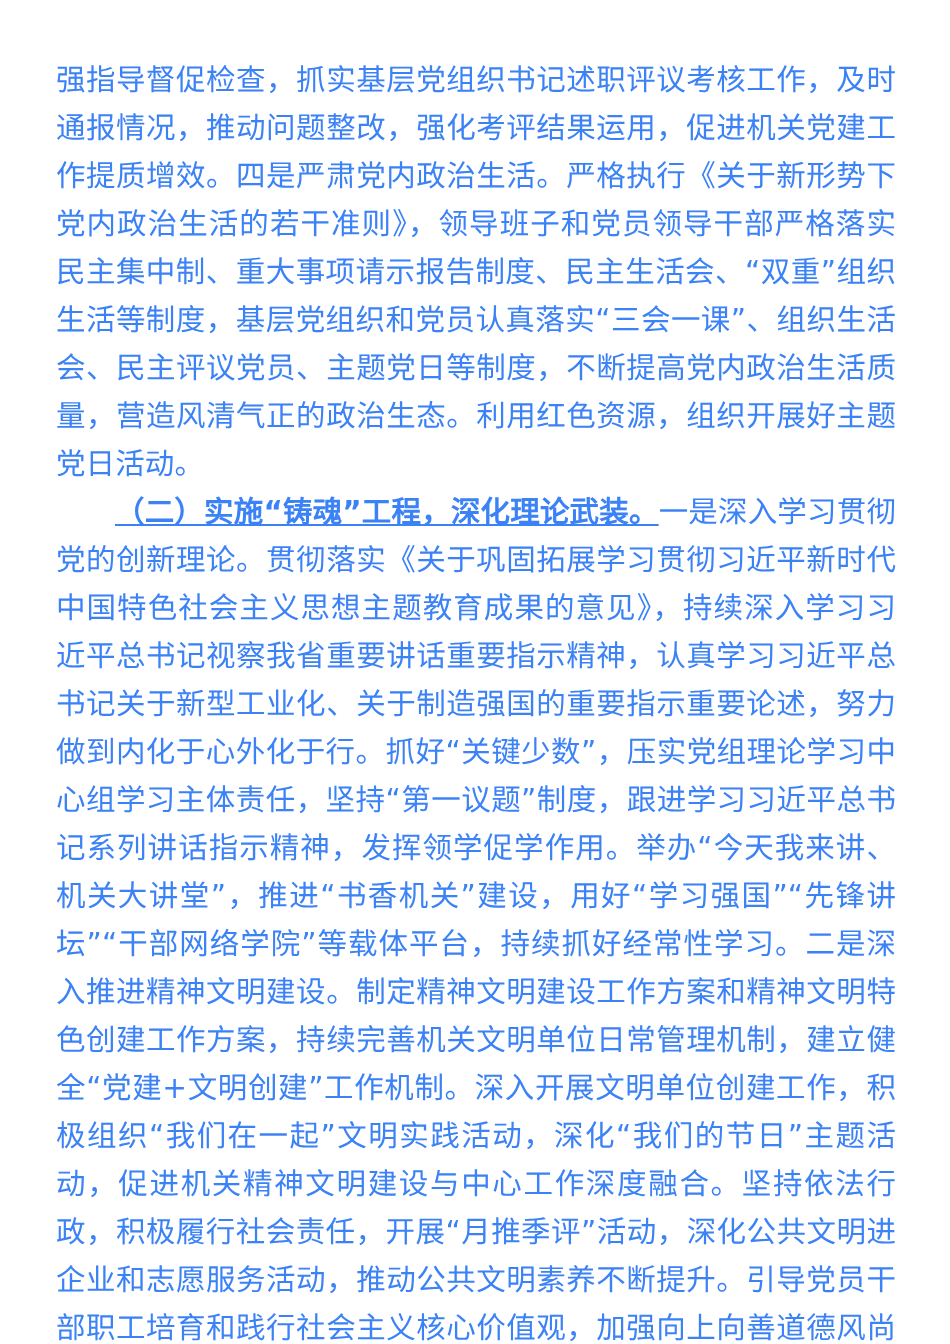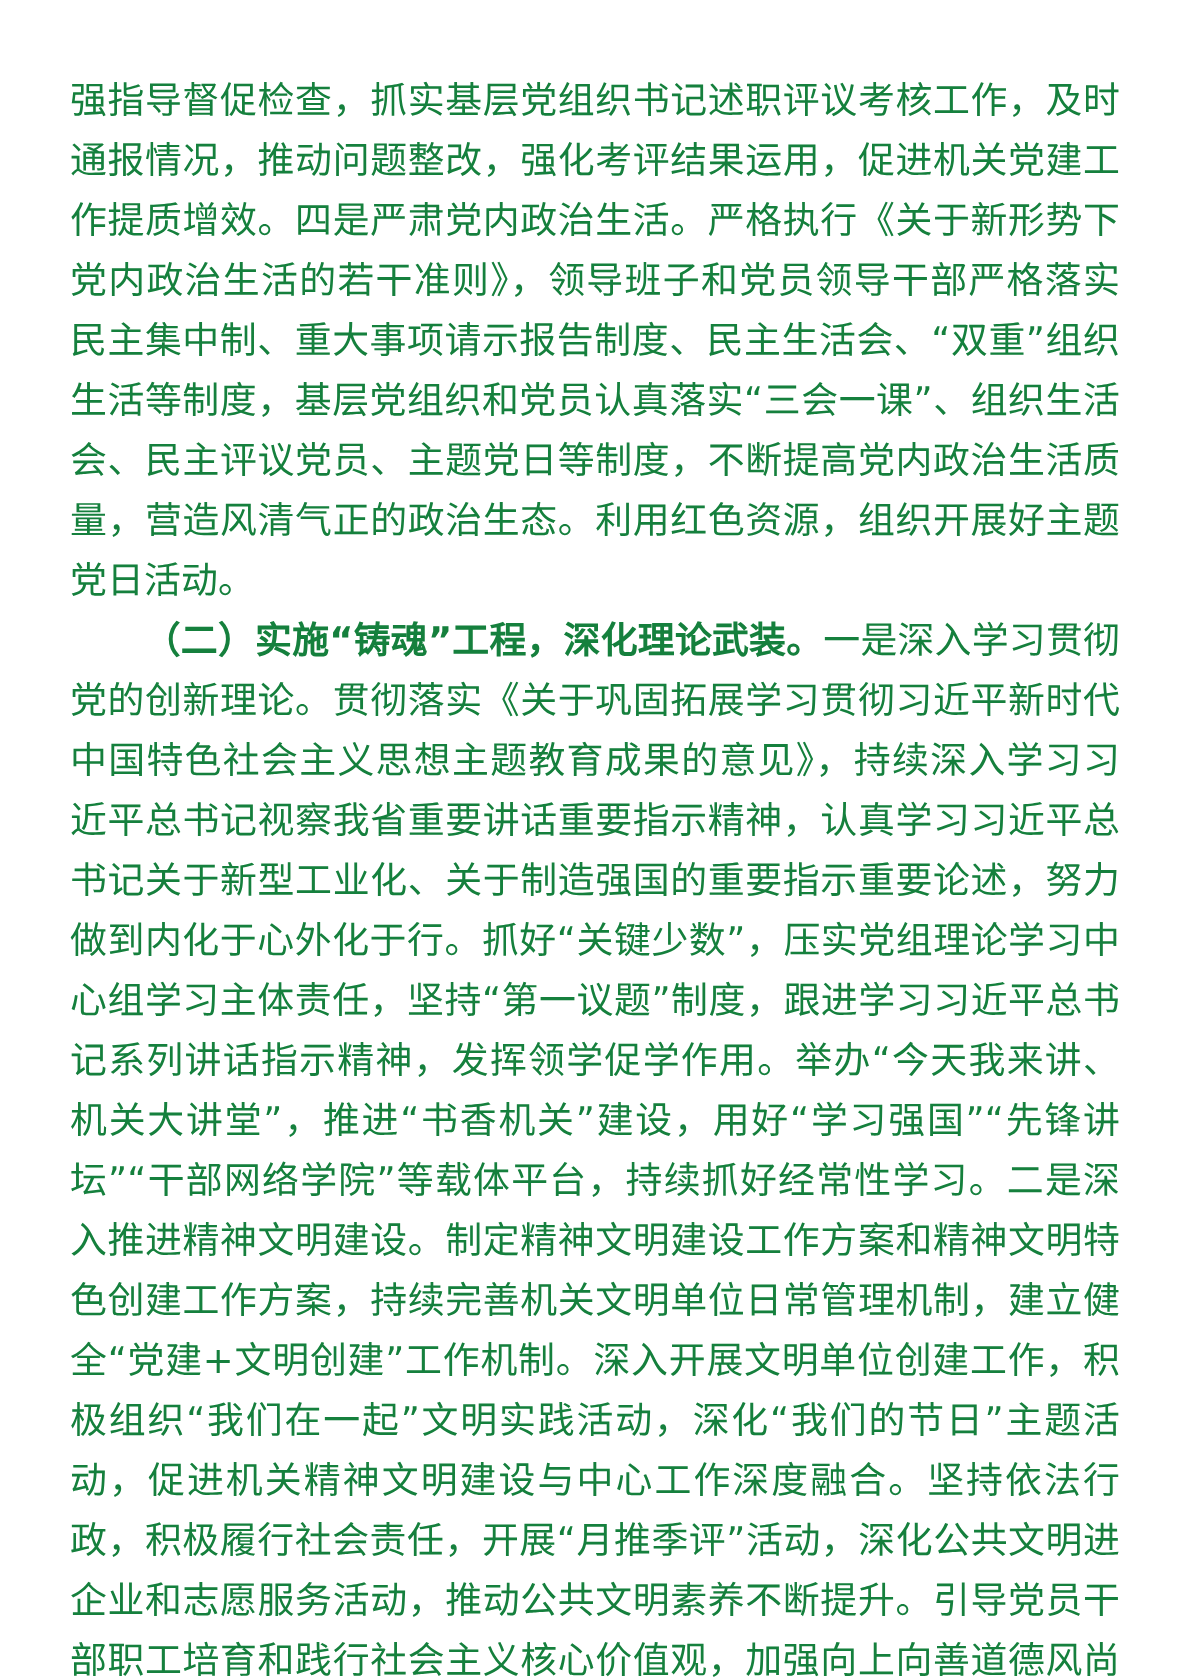--- a/index.html
+++ b/index.html
@@ -21,36 +21,37 @@
     left: 56px;
     top: 56px;
     width: 840px;
   }
   .para {
     margin: 0;
     padding: 0;
     font-family: "DejaVu Sans", "Liberation Sans", sans-serif;
     font-size: 29.5px;
     line-height: 48px;
-    color: #15803d;
+    color: #3b82f6;
     text-align: justify;
     text-justify: inter-character;
     text-align-last: left;
     letter-spacing: 0.1px;
     word-break: break-all;
     -webkit-font-smoothing: antialiased;
   }
   .para + .para {
     margin-top: 0;
   }
   .indent {
     text-indent: 2em;
   }
   .bold-lead {
     font-weight: 700;
+    text-decoration: underline;
   }
 </style>
 </head>
 <body>
 
 <div class="page">
   <div class="doc-body">
 
     <p class="para"><span>强指导督促检查，抓实基层党组织书记述职评议考核工作，及时通报情况，推动问题整改，强化考评结果运用，促进机关党建工作提质增效。四是严肃党内政治生活。严格执行《关于新形势下党内政治生活的若干准则》，领导班子和党员领导干部严格落实民主集中制、重大事项请示报告制度、民主生活会、“双重”组织生活等制度，基层党组织和党员认真落实“三会一课”、组织生活会、民主评议党员、主题党日等制度，不断提高党内政治生活质量，营造风清气正的政治生态。利用红色资源，组织开展好主题党日活动。</span></p>
 

